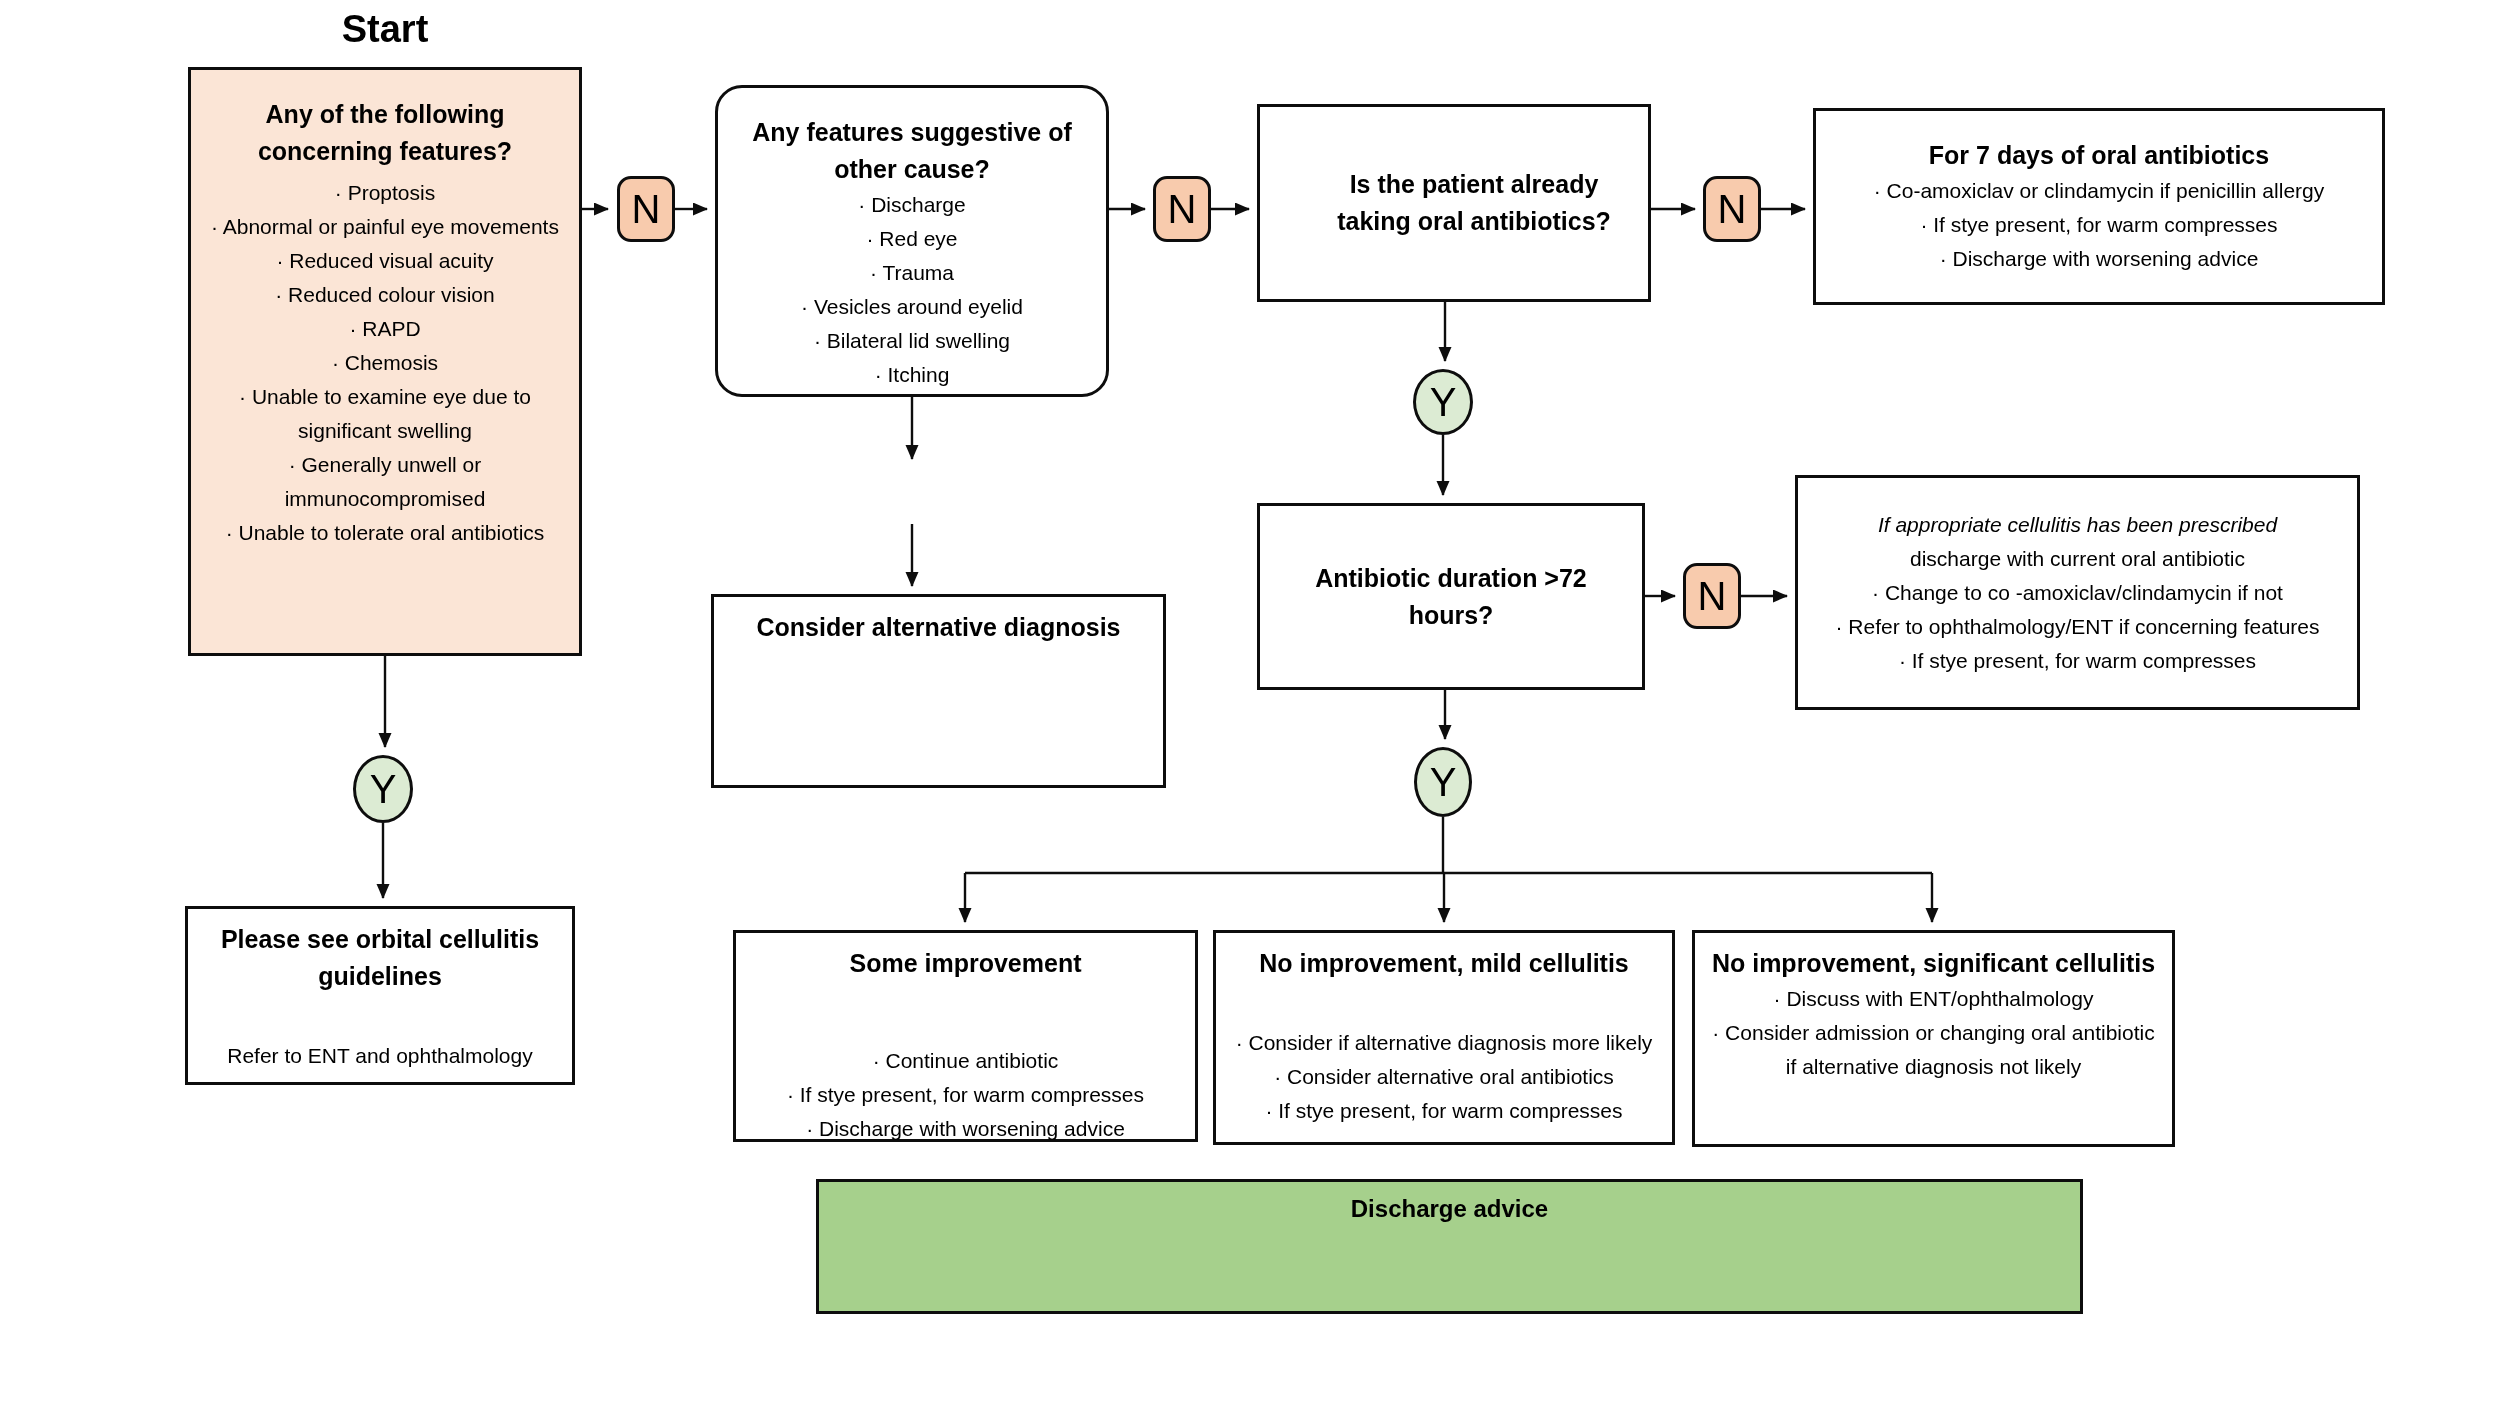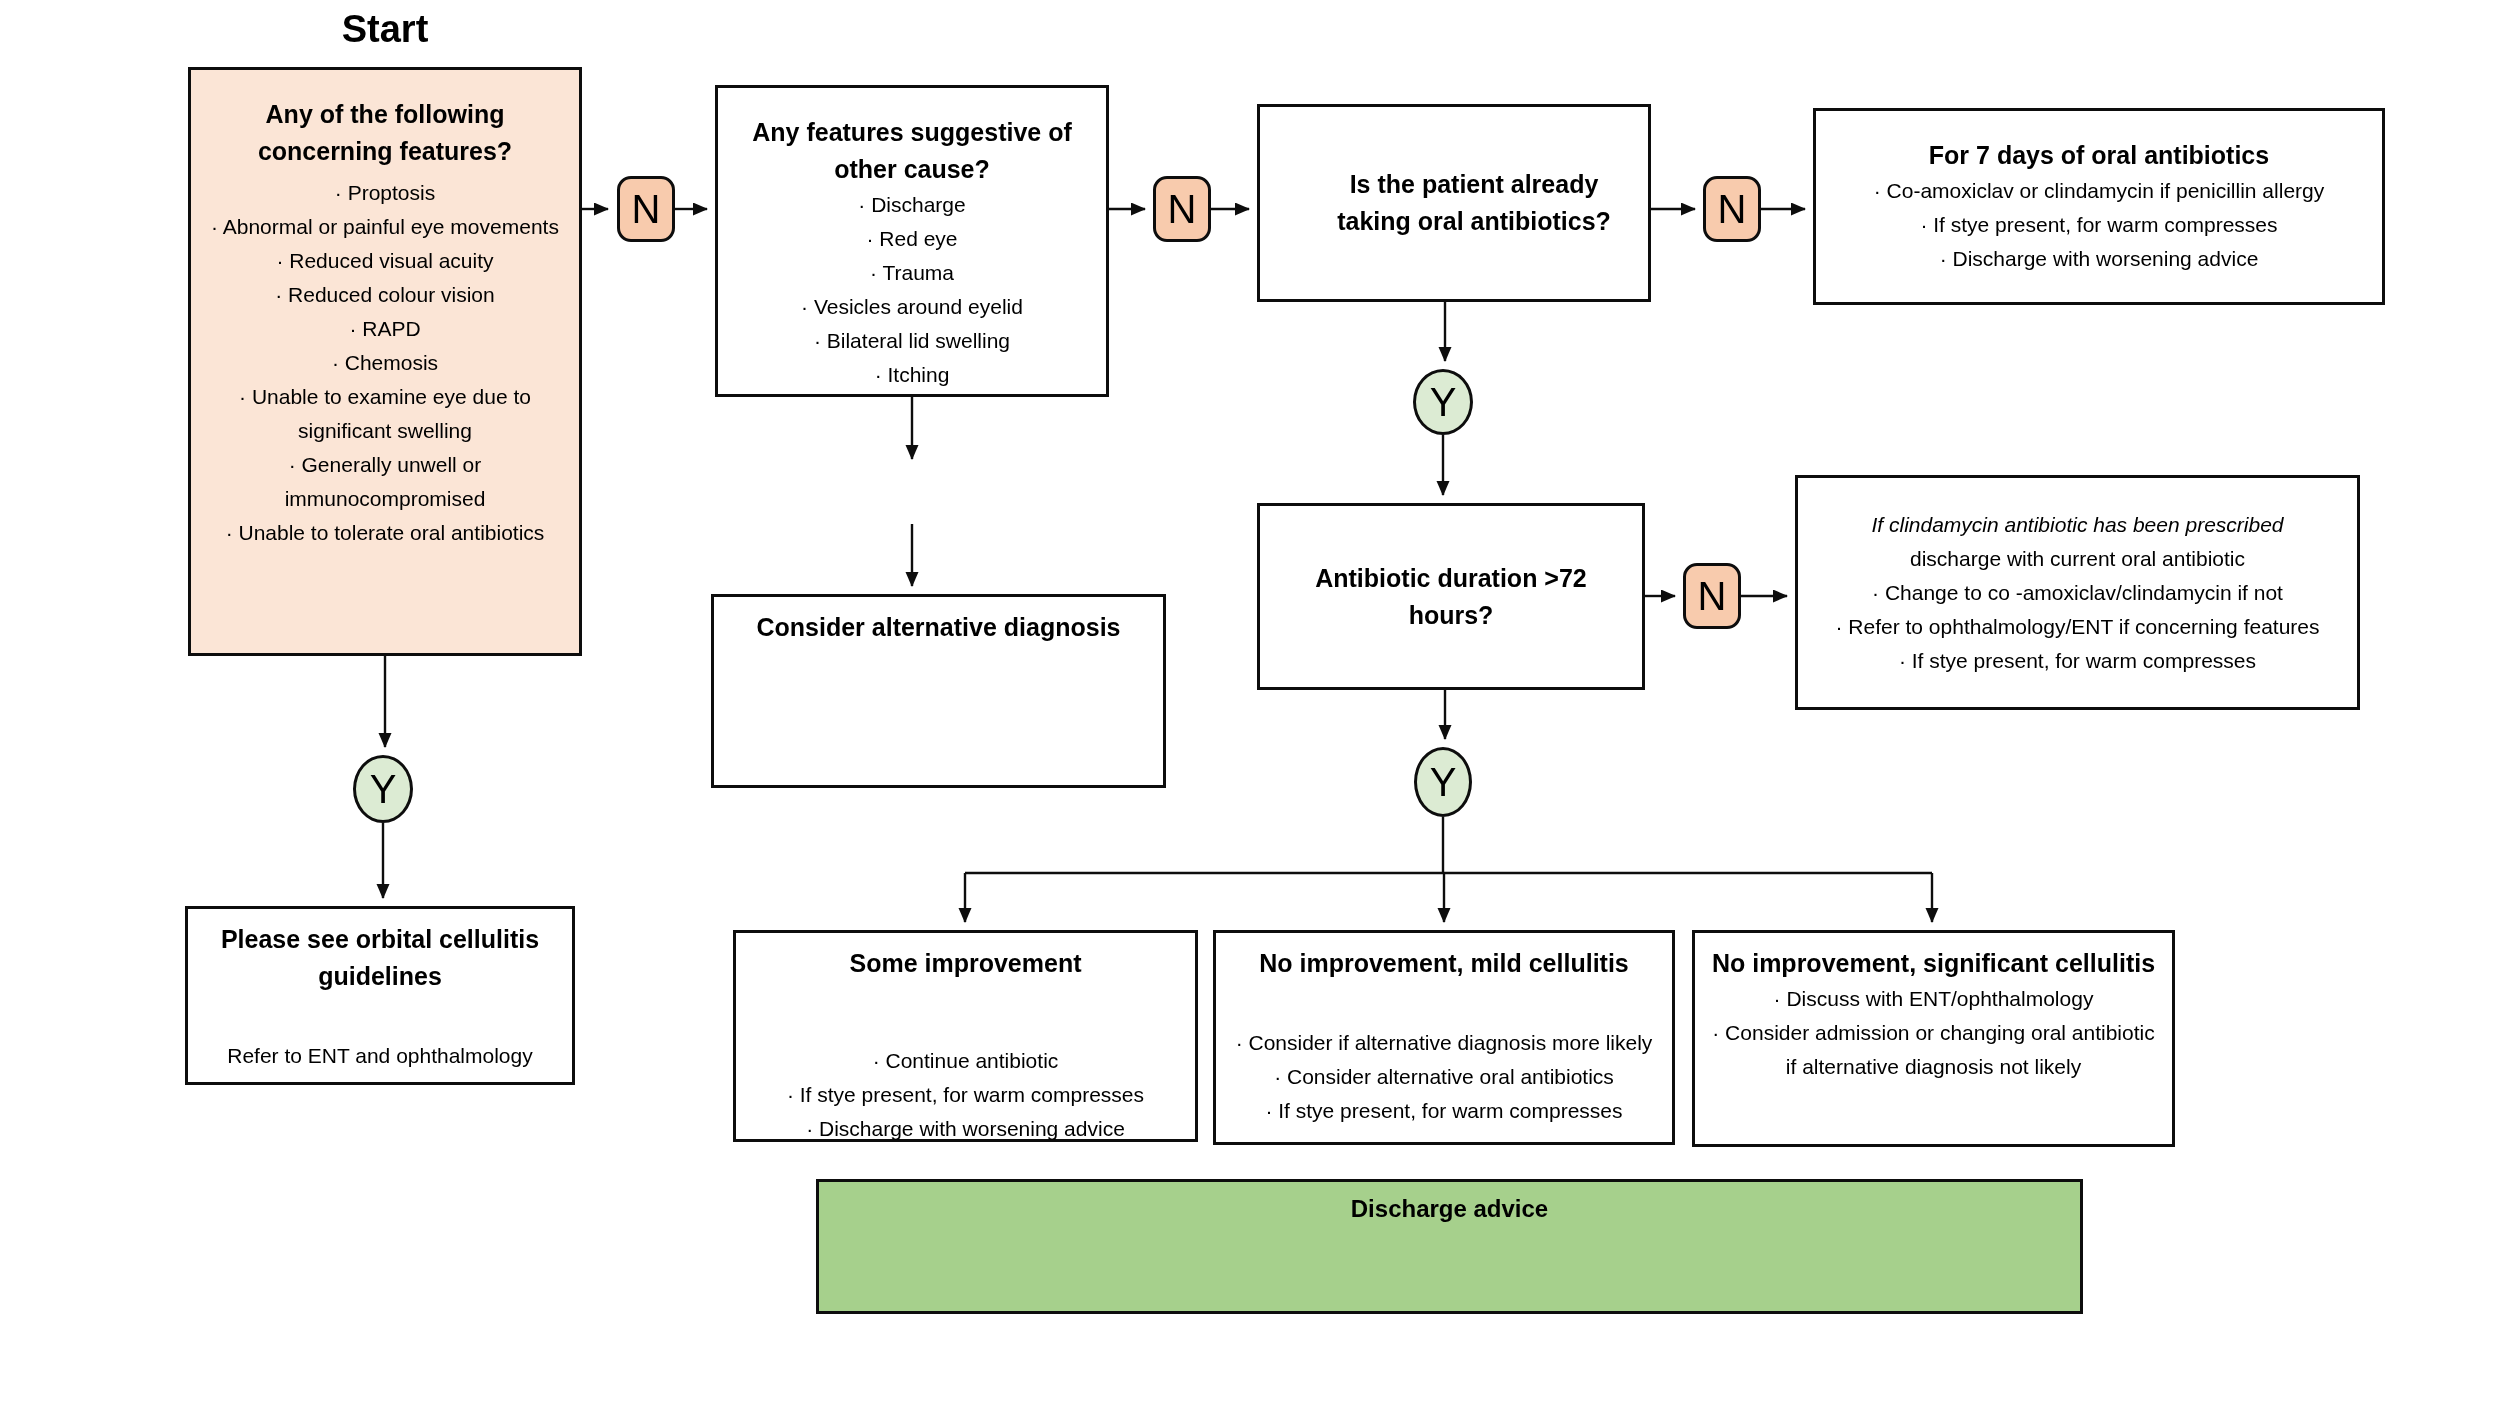--- a/index.html
+++ b/index.html
@@ -80,21 +80,21 @@
         <div class="line">· Generally unwell or immunocompromised</div>
         <div class="line">· Unable to tolerate oral antibiotics</div>
       </div>
   </div>
 
   <div class="node pt-sm" style="left:185px;top:906px;width:390px;height:179px;">
     <div class="node-title">Please see orbital cellulitis guidelines</div>
     <div class="line gap-md">Refer to ENT and ophthalmology</div>
   </div>
 
-  <div class="node pt-md" style="left:715px;top:85px;width:394px;height:312px;">
+  <div class="node pt-md" style="left:715px;top:85px;width:394px;height:312px;border-radius:27px;">
     <div class="node-title">Any features suggestive of other cause?</div>
     <div class="items gap-xs">
         <div class="line">· Discharge</div>
         <div class="line">· Red eye</div>
         <div class="line">· Trauma</div>
         <div class="line">· Vesicles around eyelid</div>
         <div class="line">· Bilateral lid swelling</div>
         <div class="line">· Itching</div>
       </div>
   </div>
@@ -114,21 +114,21 @@
   <div class="node center" style="left:1813px;top:108px;width:572px;height:197px;">
     <div class="node-title">For 7 days of oral antibiotics</div>
     <div class="items">
         <div class="line">· Co-amoxiclav or clindamycin if penicillin allergy</div>
         <div class="line">· If stye present, for warm compresses</div>
         <div class="line">· Discharge with worsening advice</div>
       </div>
   </div>
 
   <div class="node center" style="left:1795px;top:475px;width:565px;height:235px;">
-    <div class="italic-line">If clindamycin antibiotic has been prescribed</div>
+    <div class="italic-line">If appropriate cellulitis has been prescribed</div>
     <div class="line">discharge with current oral antibiotic</div>
     <div class="items">
         <div class="line">· Change to co -amoxiclav/clindamycin if not</div>
         <div class="line">· Refer to ophthalmology/ENT if concerning features</div>
         <div class="line">· If stye present, for warm compresses</div>
       </div>
   </div>
 
   <div class="node pt-sm" style="left:733px;top:930px;width:465px;height:212px;">
     <div class="node-title">Some improvement</div>

